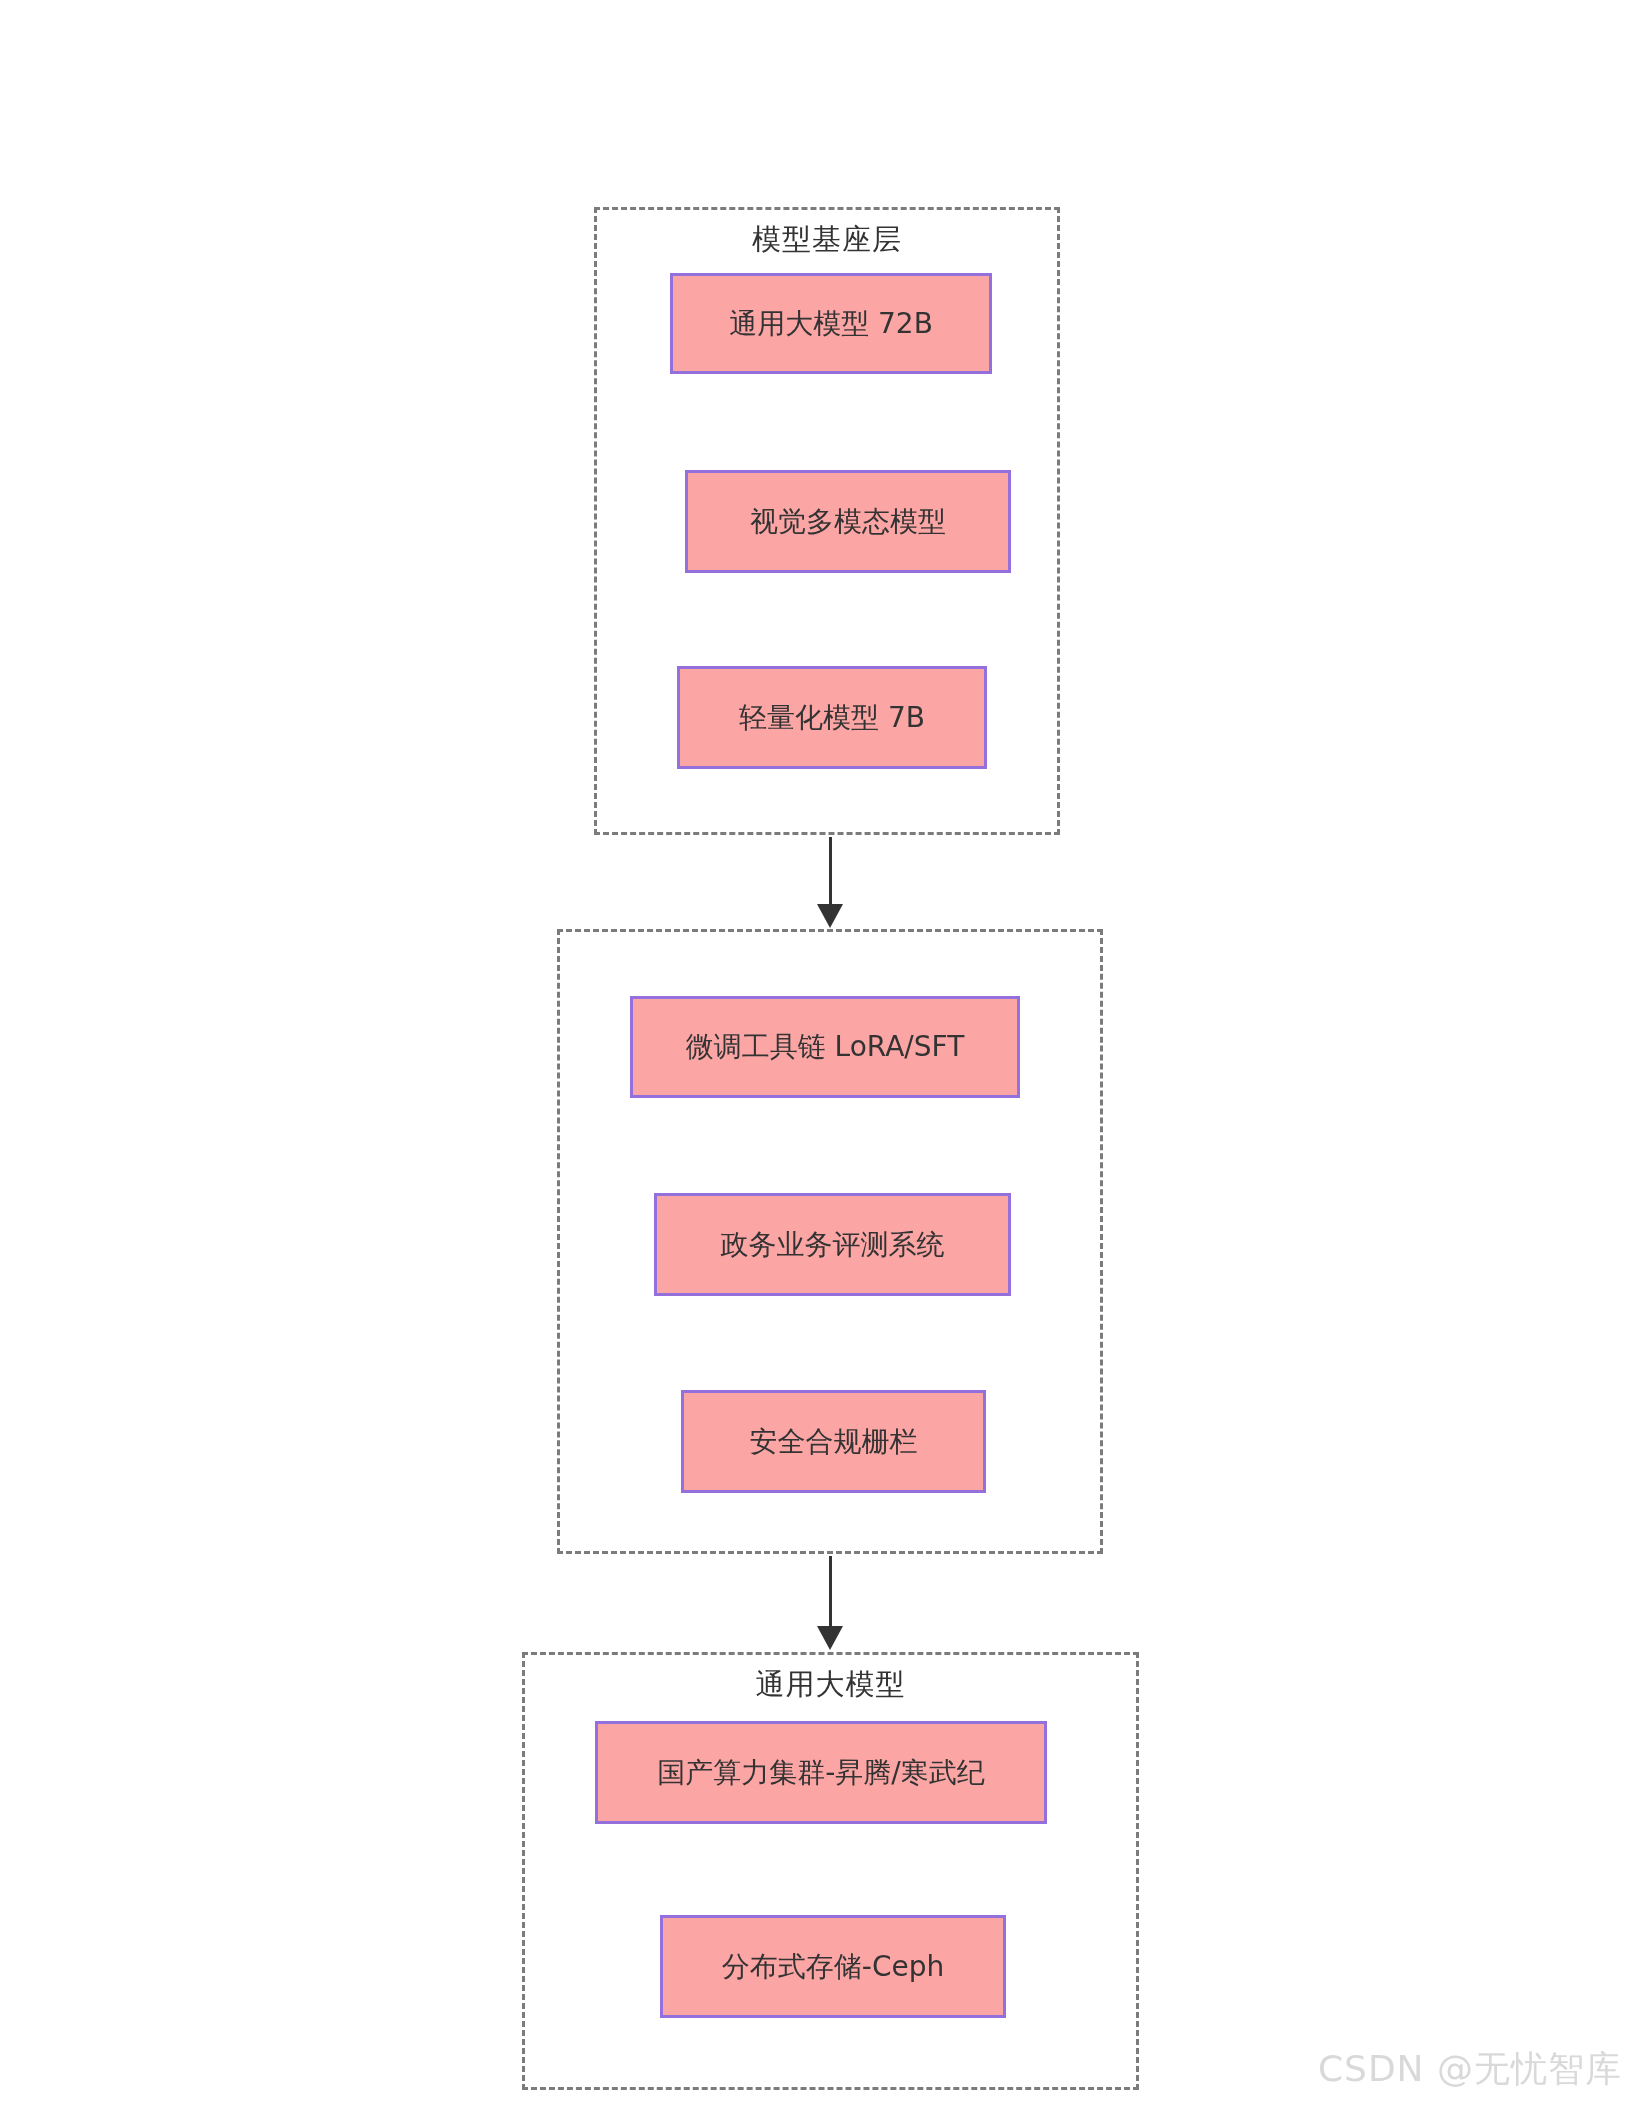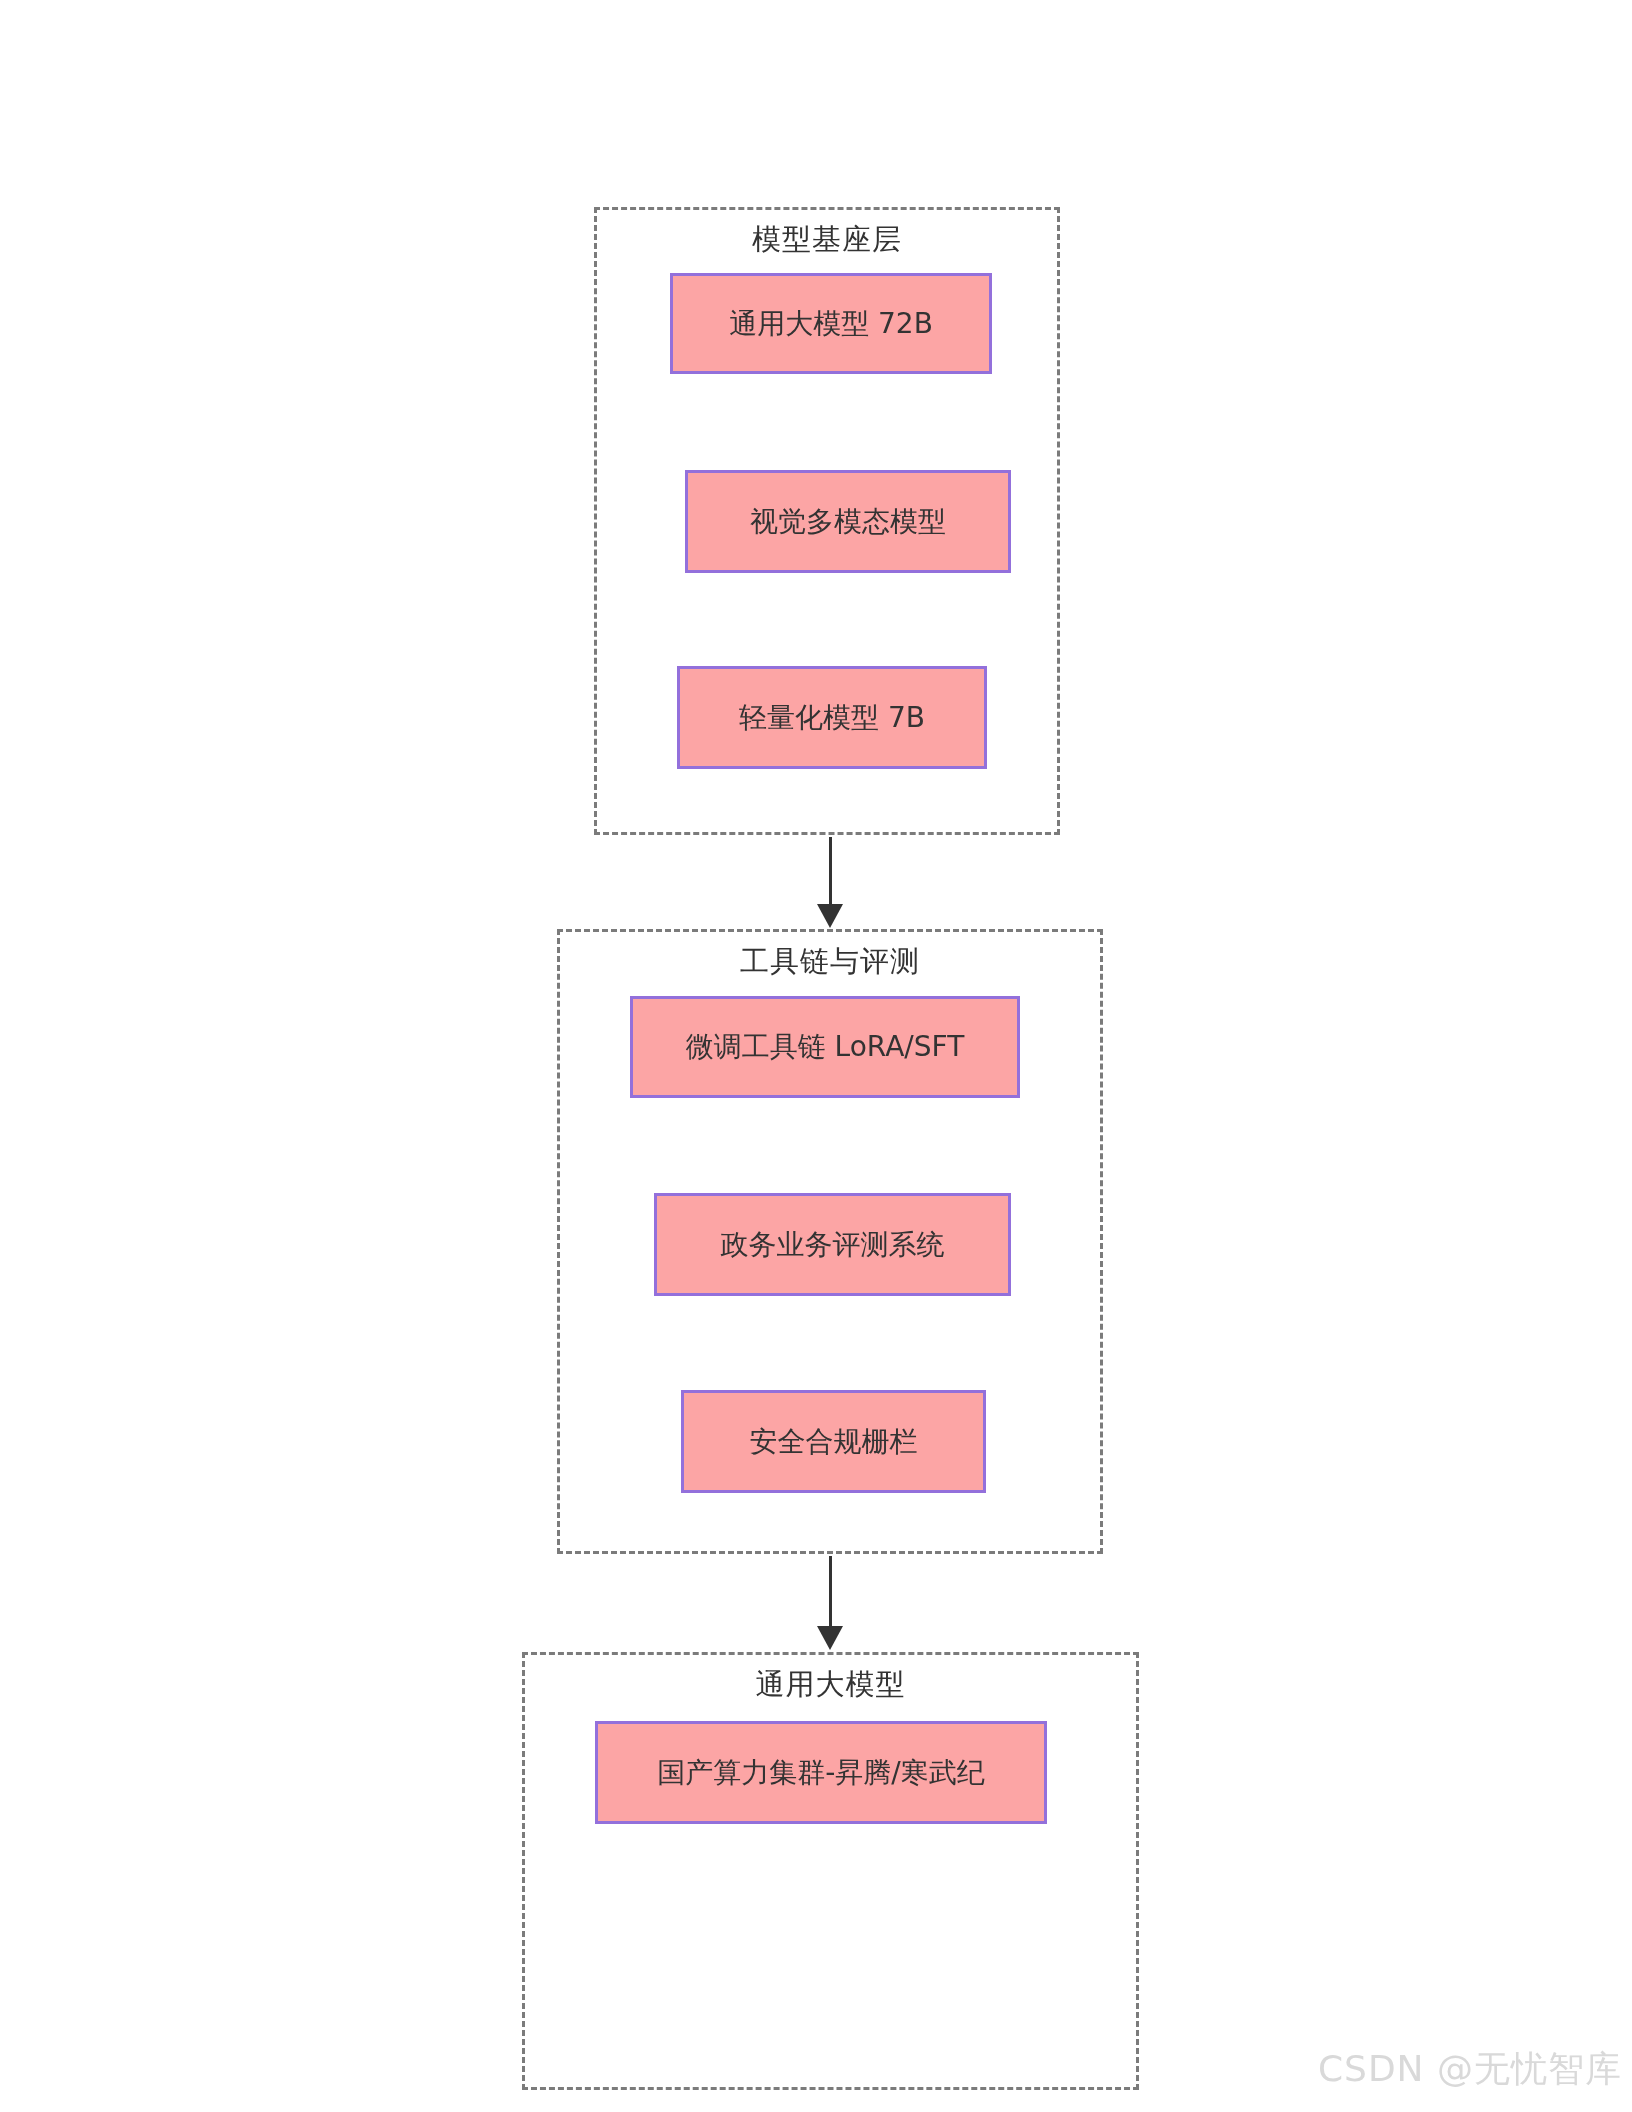--- a/index.html
+++ b/index.html
@@ -113,21 +113,20 @@
       <span>轻量化模型 7B</span>
     </div>
   </div>
 
   <div class="arrow" id="arrow-1">
     <div class="arrow-line"></div>
     <div class="arrow-head"></div>
   </div>
 
   <div class="cluster" id="cluster-2">
-    <div class="cluster-title">工具链与评测</div>
     <div class="node" id="node-4">
       <span>微调工具链 LoRA/SFT</span>
     </div>
     <div class="node" id="node-6">
       <span>安全合规栅栏</span>
     </div>
     <div class="node" id="node-5">
       <span>政务业务评测系统</span>
     </div>
   </div>
@@ -135,17 +134,20 @@
   <div class="arrow" id="arrow-2">
     <div class="arrow-line"></div>
     <div class="arrow-head"></div>
   </div>
 
   <div class="cluster" id="cluster-3">
     <div class="cluster-title">通用大模型</div>
     <div class="node" id="node-7">
       <span>国产算力集群-昇腾/寒武纪</span>
     </div>
+    <div class="node" id="node-8">
+      <span>分布式存储-Ceph</span>
+    </div>
   </div>
 
   <div class="watermark">CSDN @无忧智库</div>
 
 </div>
 
 </body></html>

